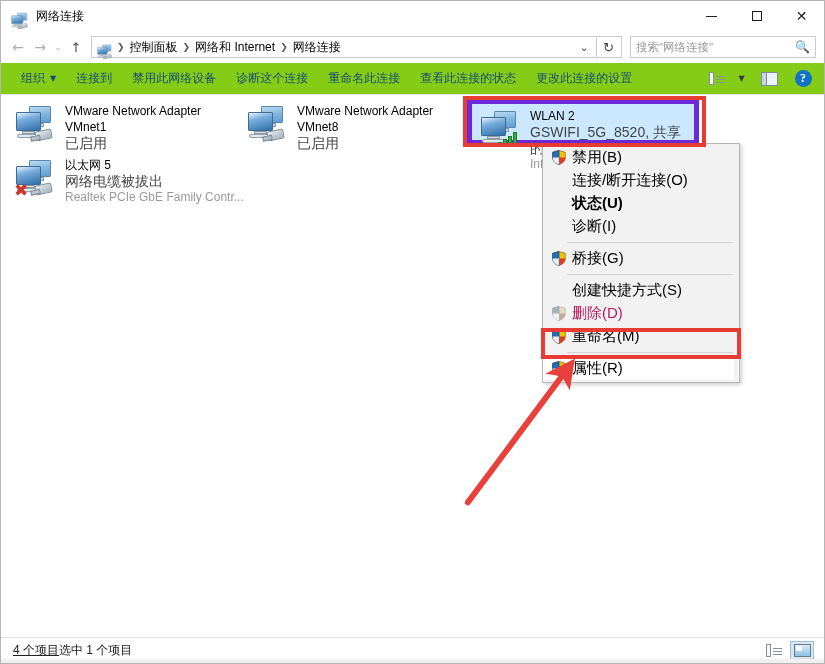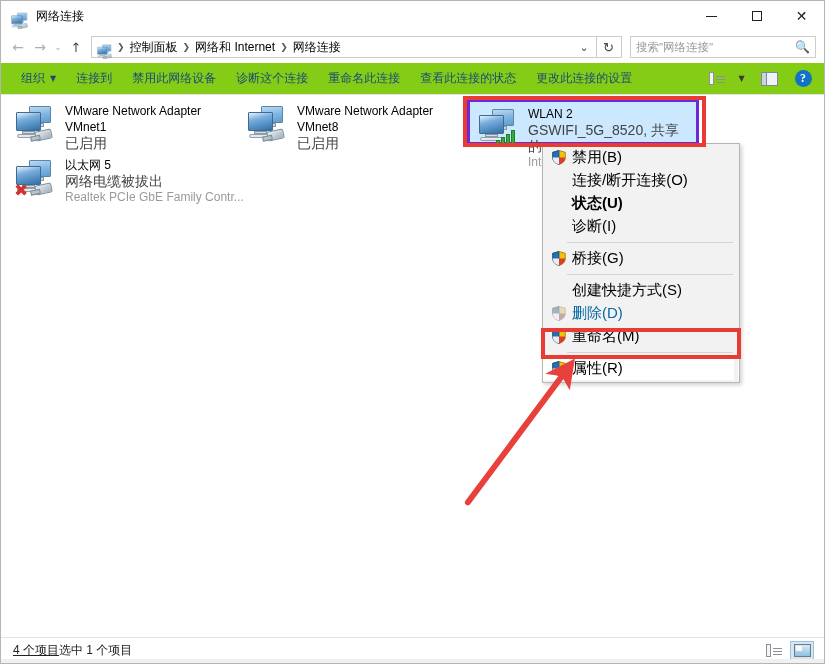--- a/index.html
+++ b/index.html
@@ -95,21 +95,21 @@
   }
   .adapter {
     position: absolute; display: flex; align-items: flex-start;
     padding: 4px 4px 4px 6px;
   }
   .adapter .ic { width: 44px; height: 44px; flex: 0 0 44px; position: relative; margin-top:1px; }
   .adapter .txt { margin-left: 8px; }
   .ad-name { font-size: 12px; color: #000; line-height: 16px; }
   .ad-sub  { font-size: 14px; color: #444; line-height: 16px; }
   .ad-sub2 { font-size: 12px; color: #9a9a9a; line-height: 16px; white-space: nowrap; }
-  .adapter.selected { background: #cce8ff; border: 3px solid #6d28d9; }
+  .adapter.selected { background: #cce8ff; border: 5px solid #6d28d9; }
 
   
   .neticon .mon-back {
     position:absolute; left: 16px; top: 2px; width: 22px; height: 17px;
     background: linear-gradient(170deg,#bcd9f2 0%, #7fb4e0 55%, #5e9ed0 100%);
     border: 1px solid #5a86ab; border-radius: 1px;
   }
   .neticon .stand-back {
     position:absolute; left: 23px; top: 19px; width: 8px; height: 4px; background:#c9d4dd; border:1px solid #8d9aa5;
   }
@@ -152,21 +152,21 @@
   .ctxmenu {
     position: absolute; background: #f2f2f2;
     border: 1px solid #b6b6b6; box-shadow: 2px 2px 4px rgba(0,0,0,0.18);
     padding: 2px 0;
   }
   .ctxitem {
     height: 23px; display: flex; align-items: center; padding-left: 5px;
     font-size: 15px; color: #000; white-space: nowrap;
   }
   .ctxitem.bold { font-weight: bold; }
-  .ctxitem.disabled { color: #0369a1; }
+  .ctxitem.disabled { color: #be185d; }
   .ctxitem .shieldwrap { width: 21px; flex: 0 0 21px; display:flex; align-items:center; justify-content:center;}
   .ctxitem .lbl { padding-left: 3px; }
   .ctxsep { height: 1px; background: #d3d3d3; margin: 4px 6px 4px 24px; }
   .shield {
     width: 14px; height: 15px; position: relative; display:block;
   }
   .shield svg { display:block; }
   .shield.dim { opacity: 0.45; filter: grayscale(60%); }
   .ctx-scrollstub {
     position:absolute; right: 1px; top: 2px; bottom: 2px; width: 4px; background:#f2f2f2;

